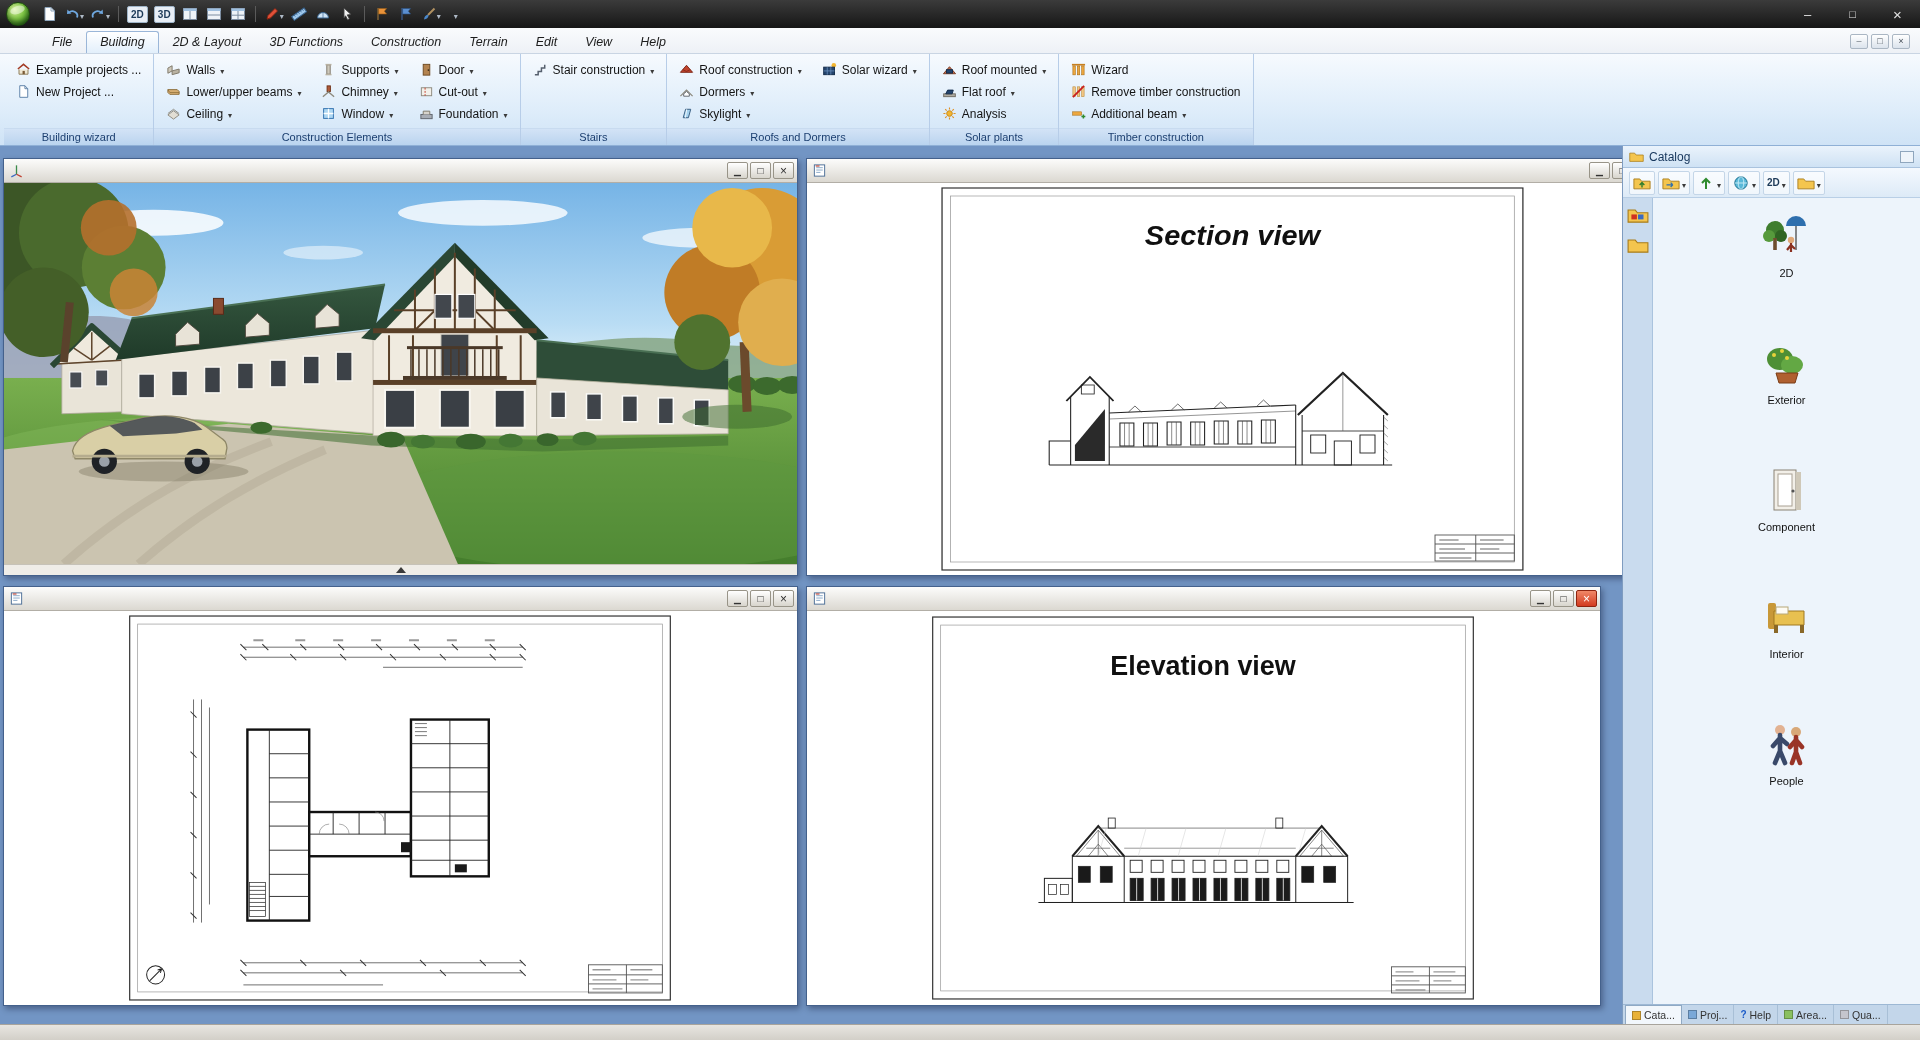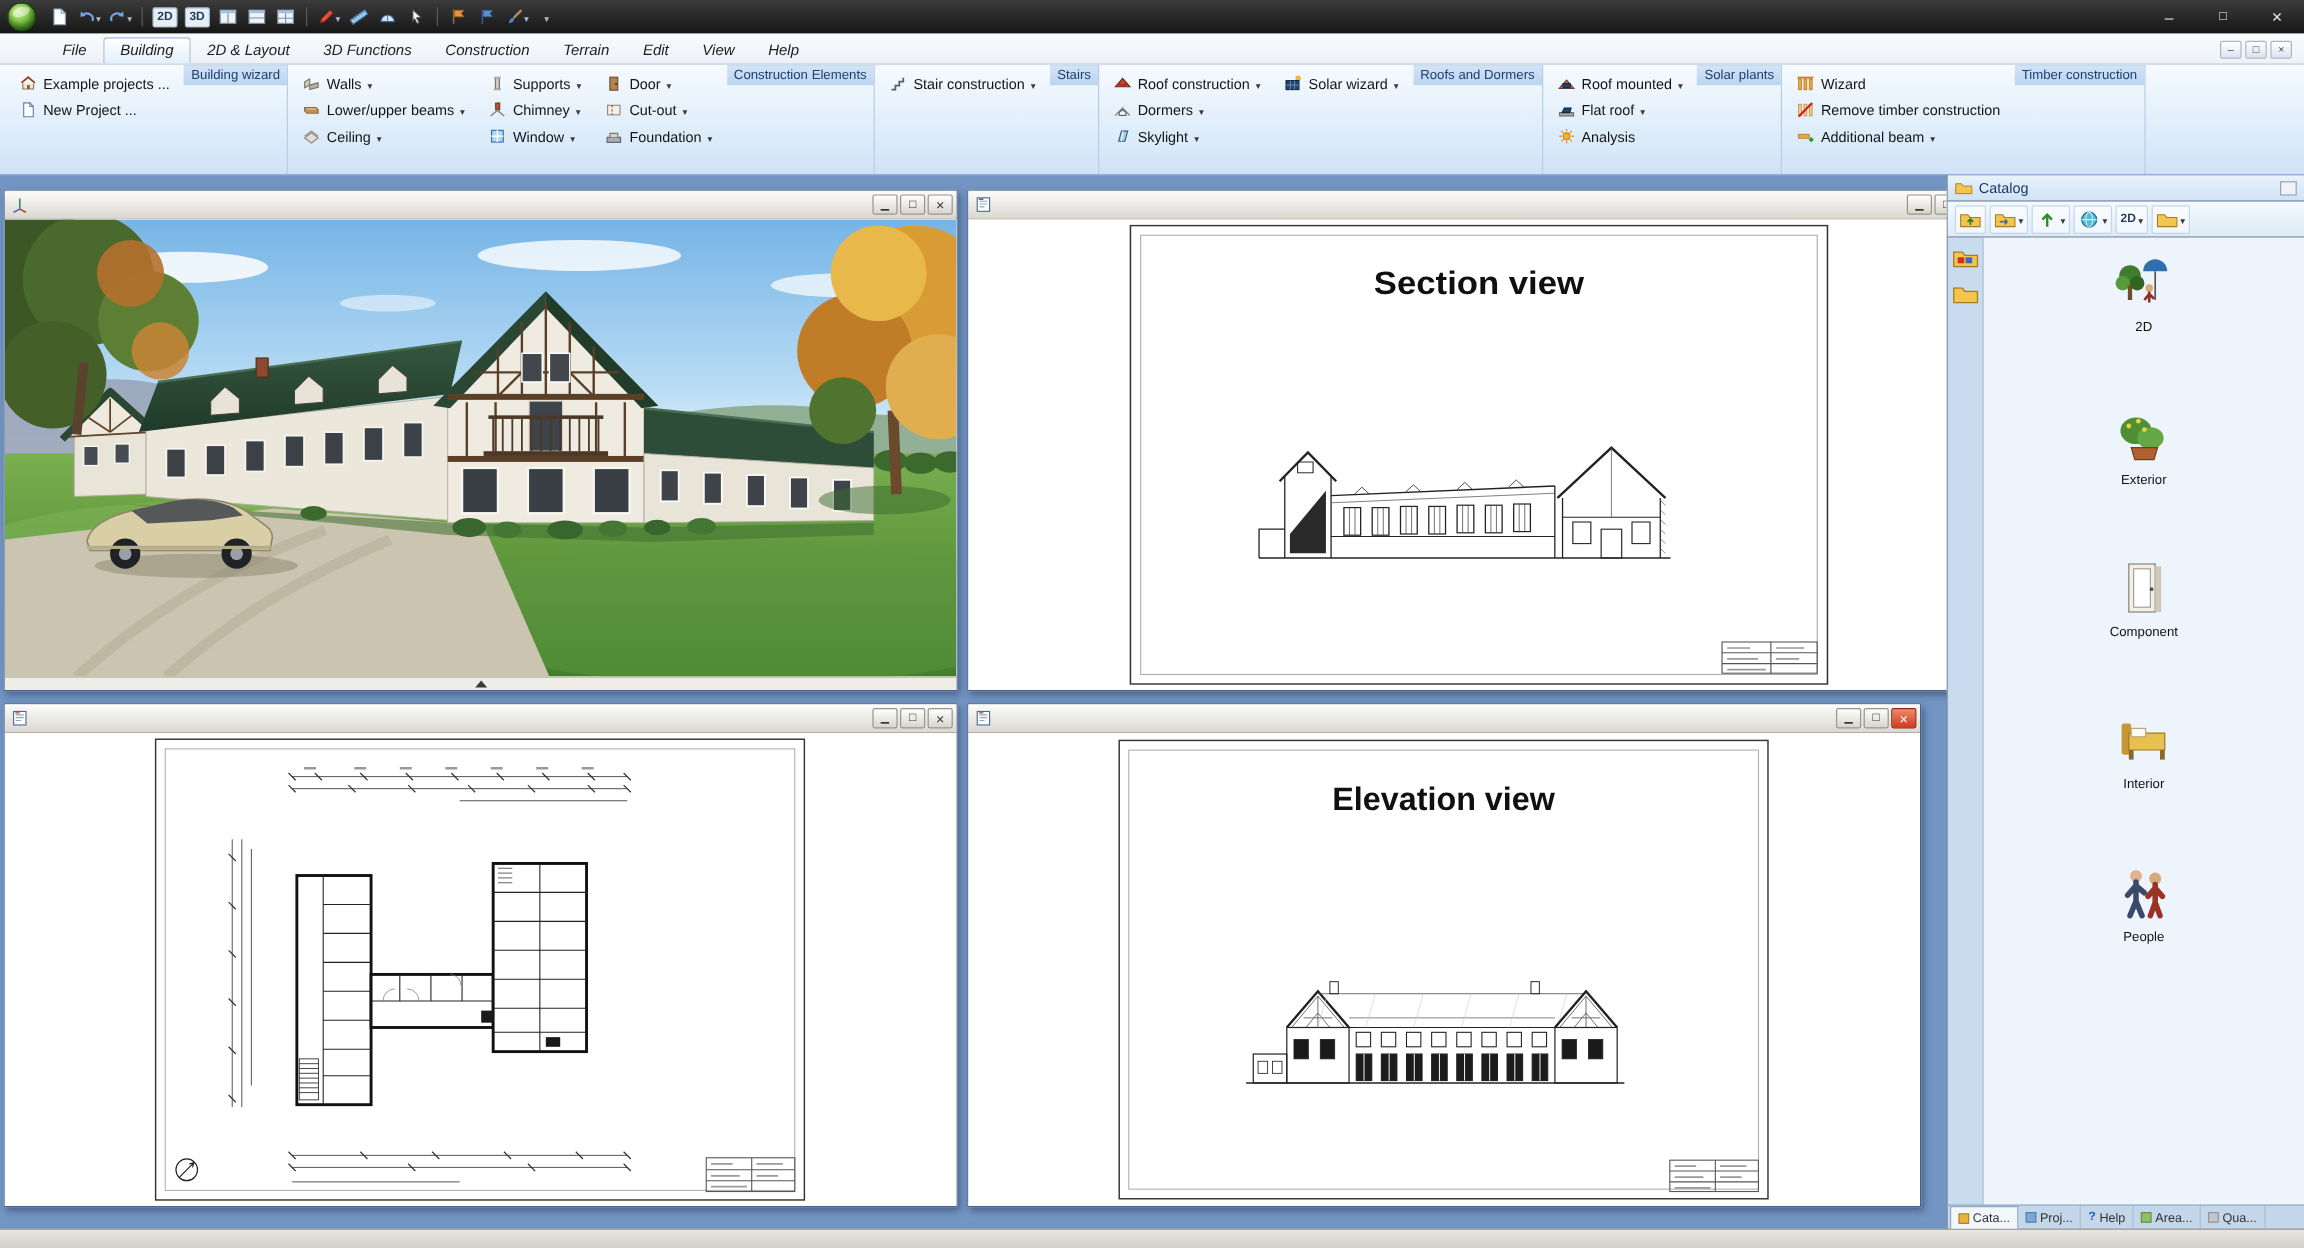--- a/index.html
+++ b/index.html
@@ -25,51 +25,51 @@
   
   .menurow { height:26px; flex:0 0 26px; background:linear-gradient(#fafbfd,#edf1f6); border-bottom:1px solid #c9d5e3; display:flex; align-items:flex-end; padding:0 10px 0 38px;font-style:italic; }
   .mtab { padding:3px 13px 4px; font-size:12.5px; color:#1d1d1d; border:1px solid transparent; border-bottom:none; border-radius:3px 3px 0 0; white-space:nowrap; }
   .mtab.active { background:linear-gradient(#ffffff,#e2effb); border-color:#9ab6d8; }
   .menurow-right { margin-left:auto; display:flex; gap:3px; align-items:center; padding-bottom:4px; }
   .mrbtn { width:18px; height:15px; border:1px solid #aab6c3; background:linear-gradient(#ffffff,#dbe3ec); border-radius:2px; font-size:9px; line-height:12px; text-align:center; color:#47505a; }
   .mr-min::before{content:"–";} .mr-max::before{content:"□";} .mr-close::before{content:"×";}
 
   
   .ribbon { height:92px; flex:0 0 92px; background:linear-gradient(#f6fafe,#ddecfa 65%,#cfe3f6); border-bottom:1px solid #8fb0d6; display:flex; padding-left:4px; }
-  .rgroup { display:flex; flex-direction:row; border-right:1px solid #b7cde8; flex:0 0 auto; }
+  .rgroup { display:flex; flex-direction:column; border-right:1px solid #b7cde8; flex:0 0 auto; }
   .rbody { flex:1; display:flex; align-items:flex-start; padding:5px 8px 1px; gap:0 12px; }
   .rcol { display:flex; flex-direction:column; gap:1px; }
   .rbtn { display:flex; align-items:center; gap:5px; height:21px; padding:0 4px; border-radius:2px; font-size:12px; color:#141414; white-space:nowrap; }
   .ri { width:15px; height:15px; flex:0 0 15px; }
   .caret::after { content:"▾"; font-size:8px; color:#3a3a3a; }
   .rglabel { height:17px; line-height:17px; text-align:center; font-size:11px; color:#1c3f70; background:linear-gradient(#d3e3f6,#bad4ef); border-top:1px solid #c8dbf0; padding:0 6px; }
   .rfiller { flex:1; }
 
   
   .main { flex:1; display:flex; min-height:0; }
   .mdi { flex:1; position:relative; background:#7295c4; overflow:hidden; }
 
   .cwin { position:absolute; display:flex; flex-direction:column; background:#fff; border:1px solid #44618c; box-shadow:2px 3px 6px rgba(0,0,30,.35); }
   #win-3d { left:3px; top:12px; width:795px; height:418px; }
-  #win-section { left:806px; top:12px; width:854px; height:418px; }
+  #win-section { left:806px; top:12px; width:854px; height:418px;font-style:italic; }
   #win-plan { left:3px; top:440px; width:795px; height:420px; }
   #win-elevation { left:806px; top:440px; width:795px; height:420px; }
   .cw-titlebar { height:24px; flex:0 0 24px; background:linear-gradient(#fcfcfb,#dbd8d1); border-bottom:1px solid #b2aea6; display:flex; align-items:center; padding:0 3px 0 5px; gap:5px; }
   .cw-icon { width:15px; height:15px; }
   .cw-btns { margin-left:auto; display:flex; gap:2px; }
   .cw-btn { width:21px; height:17px; border:1px solid #989488; border-radius:2px; background:linear-gradient(#ffffff,#d8d5cd); font-size:9px; color:#333; display:flex; align-items:center; justify-content:center; }
   .cw-btn.red { background:linear-gradient(#f08868,#d23b20); border-color:#8e2410; color:#fff; }
   .b-min::before{content:"▁";} .b-max::before{content:"□"; font-size:10px;} .b-close::before{content:"×"; font-size:12px;}
   .cw-content { flex:1; position:relative; min-height:0; background:#fff; overflow:hidden; }
   .scroll3d { flex:0 0 11px; background:#efede8; border-top:1px solid #c6c2b8; position:relative; }
   .scroll3d .marker { position:absolute; left:50%; top:2px; width:0; height:0; border-left:5px solid transparent; border-right:5px solid transparent; border-bottom:6px solid #3a3a3a; transform:translateX(-50%); }
   svg.fill { position:absolute; inset:0; width:100%; height:100%; display:block; }
 
   
-  .catalog { flex:0 0 298px; border-left:1px solid #7f9cc0; background:#404040; display:flex; flex-direction:column;text-align:right; }
+  .catalog { flex:0 0 298px; border-left:1px solid #7f9cc0; background:#84cc16; display:flex; flex-direction:column;text-align:right; }
   .cat-header { height:22px; flex:0 0 22px; display:flex; align-items:center; gap:5px; padding:0 6px; background:linear-gradient(#eaf3fc,#cfe2f4); border-bottom:1px solid #aac3de; font-size:12px; color:#16365c; }
   .cat-header svg { width:15px; height:13px; }
   .cat-float { margin-left:auto; width:14px; height:12px; border:1px solid #8fa6bd; background:#eef4fa; }
   .cat-toolbar { height:30px; flex:0 0 30px; display:flex; align-items:center; gap:3px; padding:0 6px; background:linear-gradient(#f4f9fe,#ddeaf7); border-bottom:1px solid #b9cfe6; }
   .cbtn { height:24px; min-width:24px; padding:0 3px; display:flex; align-items:center; justify-content:center; gap:2px; border:1px solid #c4d6e8; background:rgba(255,255,255,.55); border-radius:2px; }
   .cbtn svg { width:18px; height:16px; }
   .ccaret::after { content:"▾"; font-size:8px; color:#3a3a3a; }
   .cchip { font-size:10px; font-weight:bold; color:#1d3a58; }
   .cat-body { flex:1; display:flex; min-height:0; }
   .cat-strip { flex:0 0 30px; background:#c9dbee; border-right:1px solid #aac3de; display:flex; flex-direction:column; align-items:center; padding-top:8px; gap:12px; }

